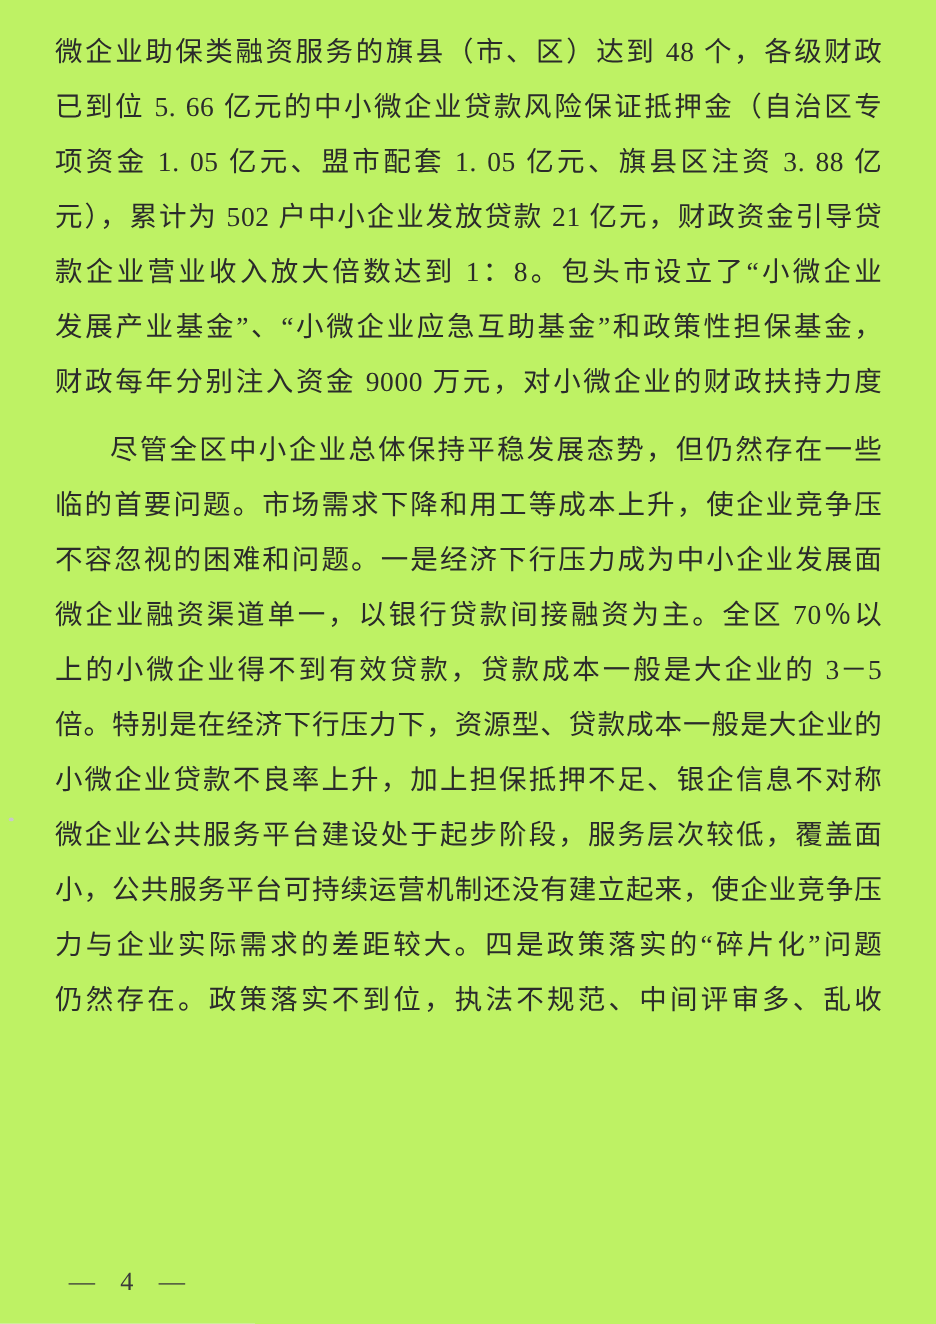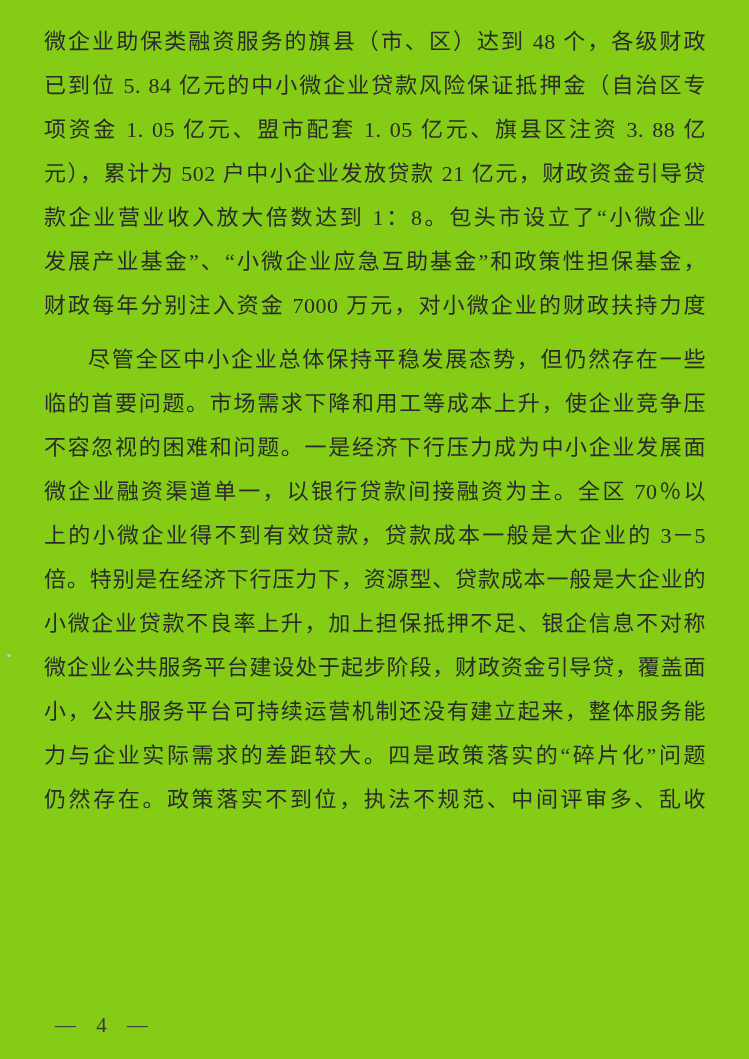--- a/index.html
+++ b/index.html
@@ -2,21 +2,21 @@
 <html lang="zh-CN"><head>
 <meta charset="utf-8">
 <style>
   * { margin: 0; padding: 0; box-sizing: border-box; }
   html, body { background: #e8e8e8; }
   .page {
     position: relative;
     width: 749px;
     height: 1059px;
     margin: 0 auto;
-    background: #84cc16;
+    background: #bef264;
     overflow: hidden;
     font-family: "Liberation Serif", "DejaVu Serif", serif;
     color: #2b2b2b;
   }
   .textblock {
     position: absolute;
     left: 44px;
     top: 20px;
     width: 662px;
   }
@@ -61,38 +61,38 @@
 </style>
 </head>
 <body>
 
 <div class="page">
 
   <div class="textblock">
 
     <div class="para para1">
       <div class="line">微企业助保类融资服务的旗县（市、区）达到 48 个，各级财政</div>
-      <div class="line">已到位 5. 84 亿元的中小微企业贷款风险保证抵押金（自治区专</div>
+      <div class="line">已到位 5. 66 亿元的中小微企业贷款风险保证抵押金（自治区专</div>
       <div class="line">项资金 1. 05 亿元、盟市配套 1. 05 亿元、旗县区注资 3. 88 亿</div>
       <div class="line">元），累计为 502 户中小企业发放贷款 21 亿元，财政资金引导贷</div>
       <div class="line">款企业营业收入放大倍数达到 1：8。包头市设立了“小微企业</div>
       <div class="line">发展产业基金”、“小微企业应急互助基金”和政策性担保基金，</div>
-      <div class="line">财政每年分别注入资金 7000 万元，对小微企业的财政扶持力度</div>
+      <div class="line">财政每年分别注入资金 9000 万元，对小微企业的财政扶持力度</div>
     </div>
 
     <div class="para para2">
       <div class="line indent">尽管全区中小企业总体保持平稳发展态势，但仍然存在一些</div>
       <div class="line">临的首要问题。市场需求下降和用工等成本上升，使企业竞争压</div>
       <div class="line">不容忽视的困难和问题。一是经济下行压力成为中小企业发展面</div>
       <div class="line">微企业融资渠道单一，以银行贷款间接融资为主。全区 70％以</div>
       <div class="line">上的小微企业得不到有效贷款，贷款成本一般是大企业的 3－5</div>
       <div class="line">倍。特别是在经济下行压力下，资源型、贷款成本一般是大企业的</div>
       <div class="line">小微企业贷款不良率上升，加上担保抵押不足、银企信息不对称</div>
-      <div class="line">微企业公共服务平台建设处于起步阶段，财政资金引导贷，覆盖面</div>
-      <div class="line">小，公共服务平台可持续运营机制还没有建立起来，整体服务能</div>
+      <div class="line">微企业公共服务平台建设处于起步阶段，服务层次较低，覆盖面</div>
+      <div class="line">小，公共服务平台可持续运营机制还没有建立起来，使企业竞争压</div>
       <div class="line">力与企业实际需求的差距较大。四是政策落实的“碎片化”问题</div>
       <div class="line">仍然存在。政策落实不到位，执法不规范、中间评审多、乱收</div>
     </div>
 
   </div>
 
   <div class="footer">— 4 —</div>
 
   <div class="speck"></div>
 

